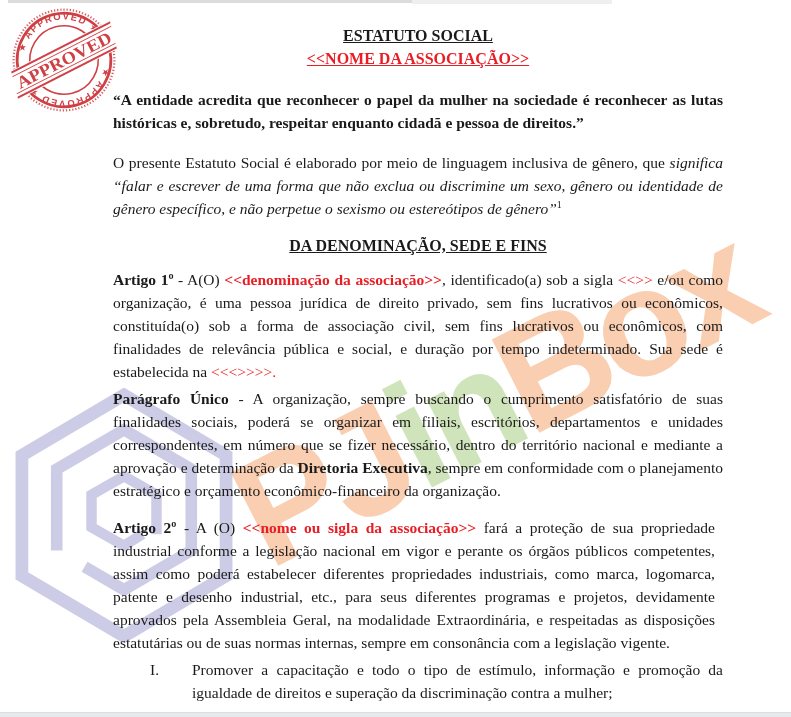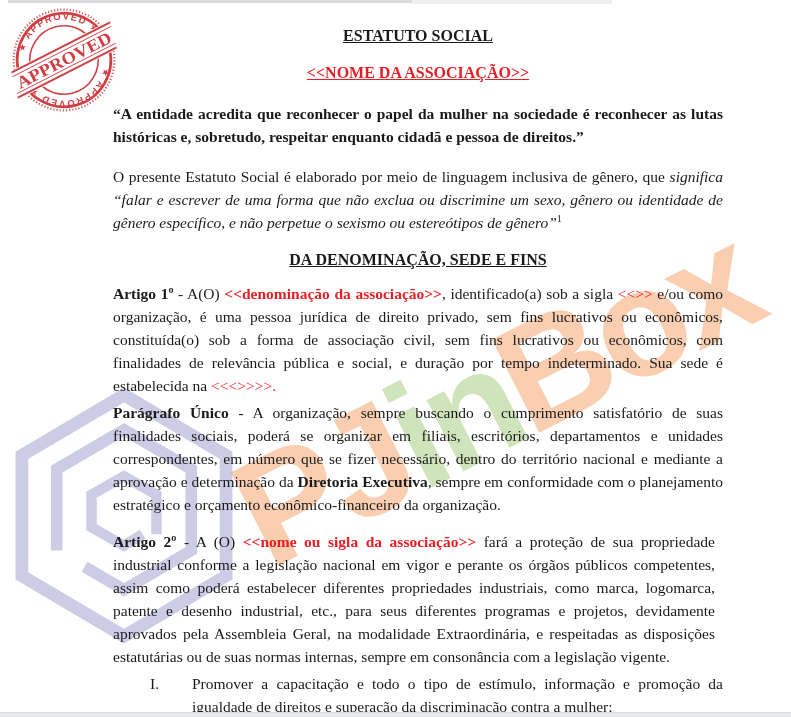--- a/index.html
+++ b/index.html
@@ -22,21 +22,21 @@
   .wm-text .g{color:var(--wm-green);}
 
   
   .stamp{position:absolute;left:10px;top:6px;width:108px;height:108px;
     transform:rotate(-14deg);color:var(--stamp);opacity:.93;}
   .stamp svg{width:100%;height:100%;}
 
   
   .content{position:absolute;left:113px;top:26px;width:610px;
     font-size:15.5px;line-height:23px;color:#1a1a1a;}
-  .t1{font-weight:bold;text-align:center;font-size:16px;line-height:20px;margin:0 0 17px 0;}
+  .t1{font-weight:bold;text-align:center;font-size:16px;line-height:20px;margin:0 0 3px 0;}
   .t1 span, .t2 span{text-decoration:underline;}
   .t2{font-weight:bold;text-align:center;font-size:16px;line-height:20px;margin:0 0 19px 0;color:var(--red);}
   .quote{font-weight:bold;text-align:justify;margin:0 0 17px 0;}
   .para{text-align:justify;margin:12px 0 16px 0;}
   .sect{font-weight:bold;text-align:center;font-size:16px;line-height:20px;margin:0 0 12px 0;}
   .sect span{text-decoration:underline;}
   .p1{margin:0 0 4px 0;}
   .p2{margin:0 0 14px 0;}
   .p3{margin:0 8px 4px 0;}
   .p4{margin:0 0 3px 0;}

